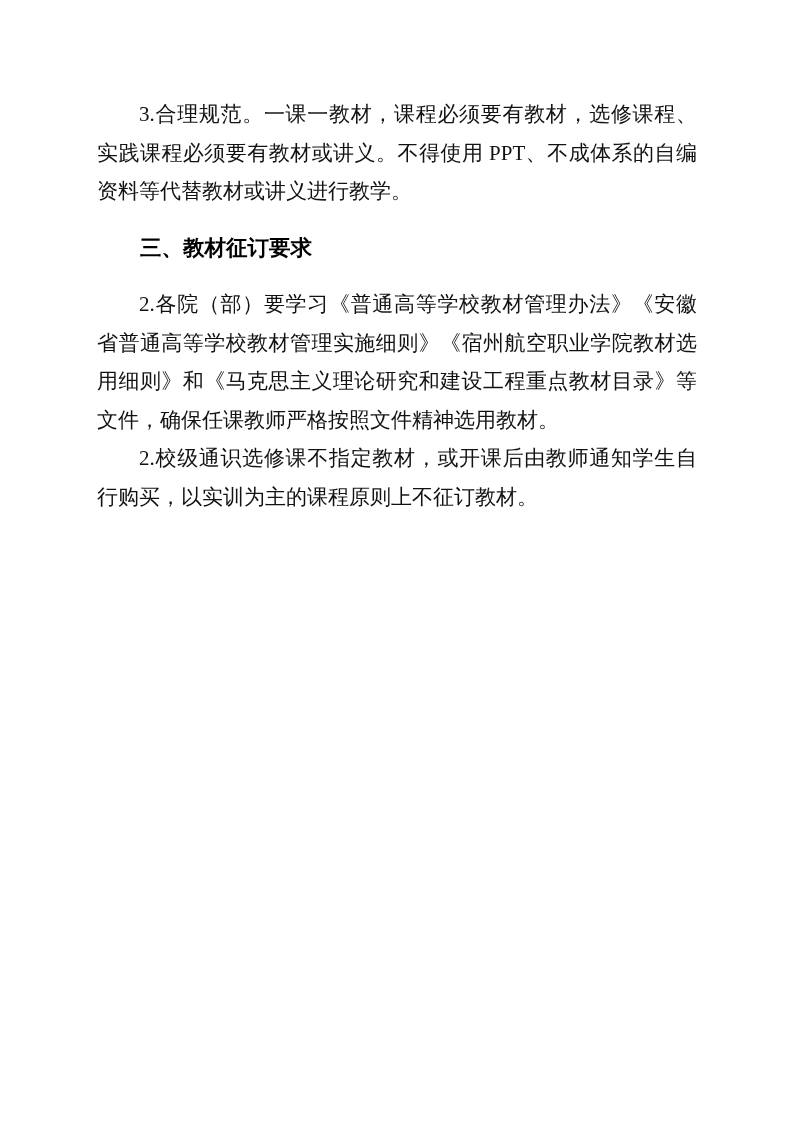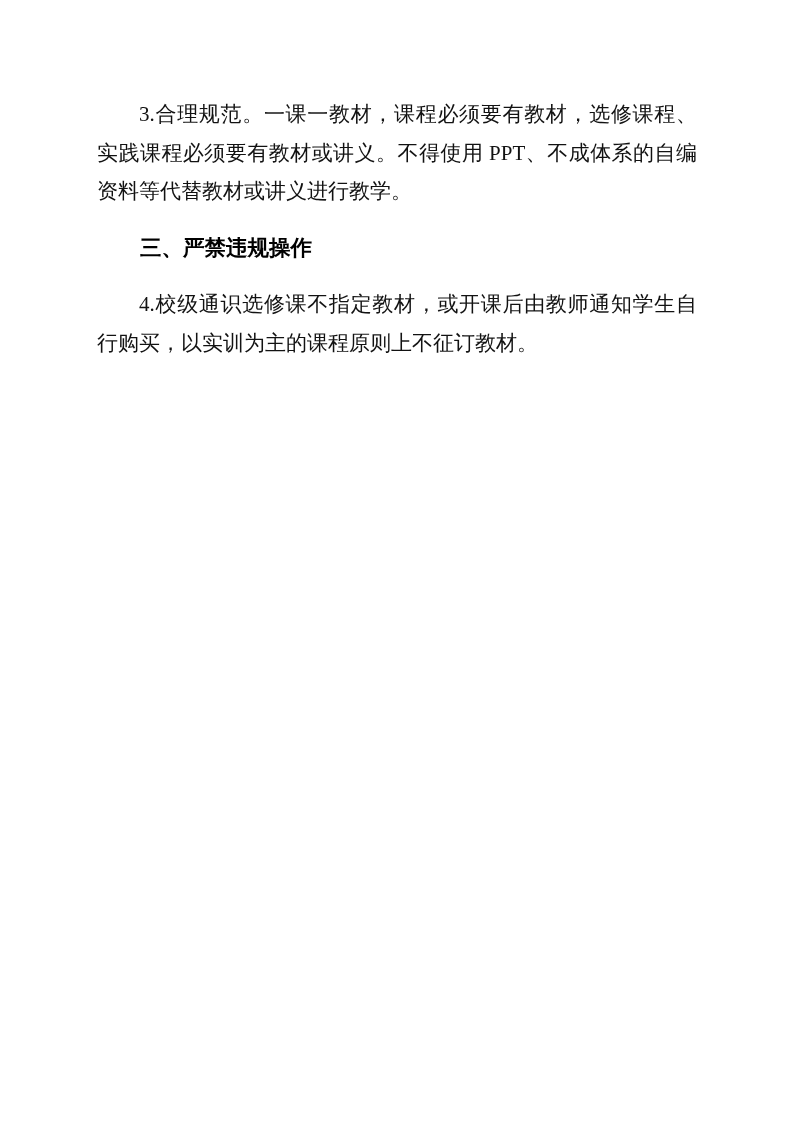--- a/index.html
+++ b/index.html
@@ -36,19 +36,20 @@
   }
 </style>
 </head>
 <body>
 
 <div class="page">
   <p class="body-para">3.合理规范。一课一教材，课程必须要有教材，选修课程、实践课程必须要有教材或讲义。不得使用 PPT、不成体系的自编资料等代替教材或讲义进行教学。</p>
 
 
 
-  <h3 class="section-heading">三、严禁违规操作</h3>
+  <h3 class="section-heading">三、教材征订要求</h3>
 
 
+  <p class="body-para">2.各院（部）要学习《普通高等学校教材管理办法》《安徽省普通高等学校教材管理实施细则》《宿州航空职业学院教材选用细则》和《马克思主义理论研究和建设工程重点教材目录》等文件，确保任课教师严格按照文件精神选用教材。</p>
 
 
-  <p class="body-para">4.校级通识选修课不指定教材，或开课后由教师通知学生自行购买，以实训为主的课程原则上不征订教材。</p>
+  <p class="body-para">2.校级通识选修课不指定教材，或开课后由教师通知学生自行购买，以实训为主的课程原则上不征订教材。</p>
 </div>
 
 </body></html>

